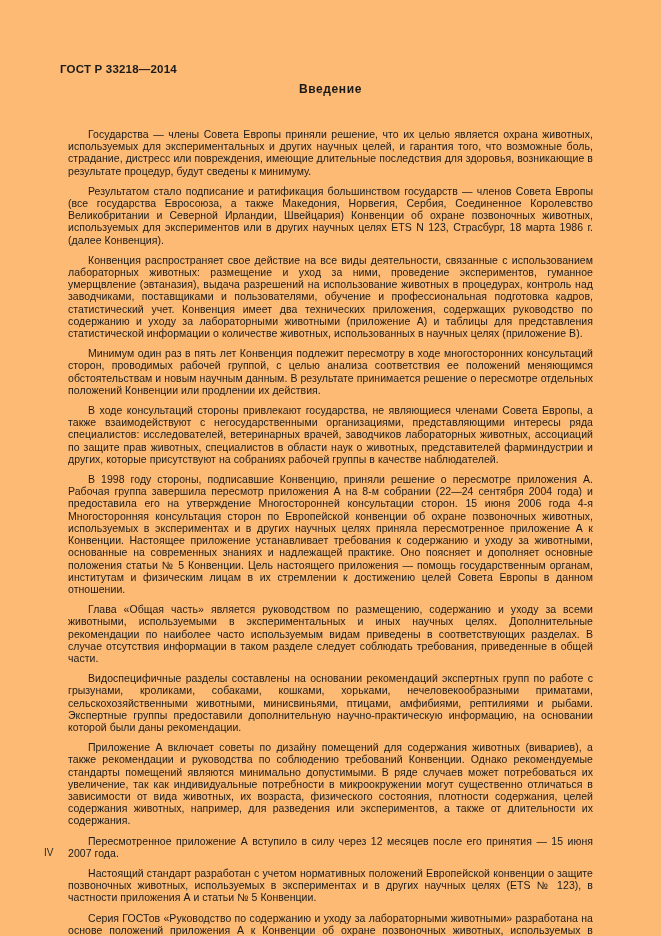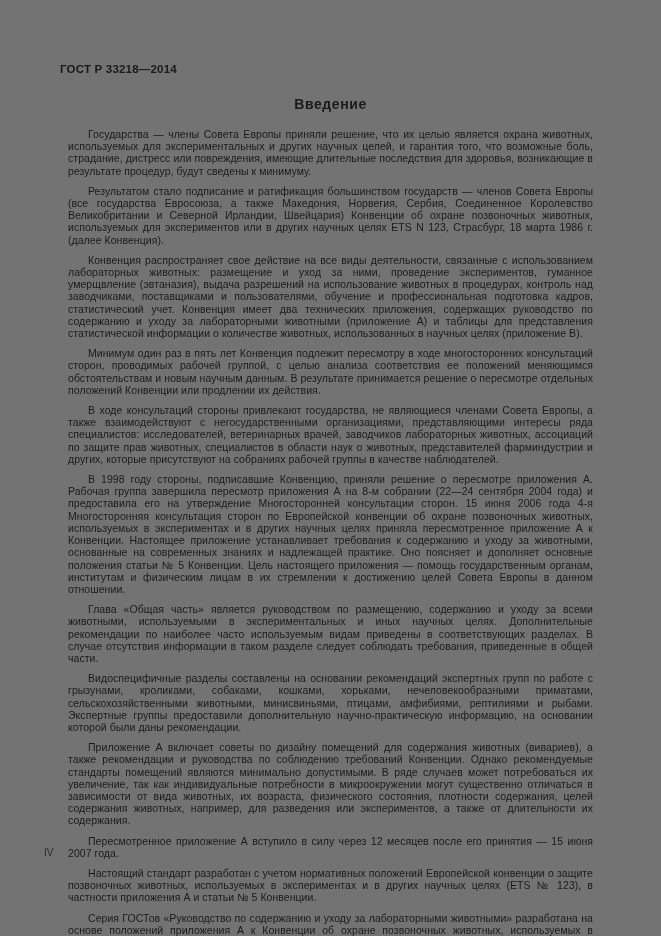--- a/index.html
+++ b/index.html
@@ -4,42 +4,42 @@
 <style>
   html, body {
     margin: 0;
     padding: 0;
     background: #ffffff;
   }
   .page {
     position: relative;
     width: 661px;
     height: 936px;
-    background: #737373;
+    background: #fdba74;
     font-family: "Liberation Sans", sans-serif;
     color: #1a1a1a;
     overflow: hidden;
   }
   .doc-number {
     position: absolute;
     left: 60px;
     top: 63px;
     font-size: 11.5px;
     font-weight: bold;
     letter-spacing: 0.2px;
     white-space: nowrap;
   }
   .section-title {
     position: absolute;
     left: 60px;
-    top: 96px;
+    top: 82px;
     width: 541px;
     margin: 0;
     text-align: center;
-    font-size: 14px;
+    font-size: 12px;
     font-weight: bold;
     letter-spacing: 0.6px;
   }
   .body-text {
     position: absolute;
     left: 60px;
     top: 120px;
     width: 541px;
   }
   .body-text p {

